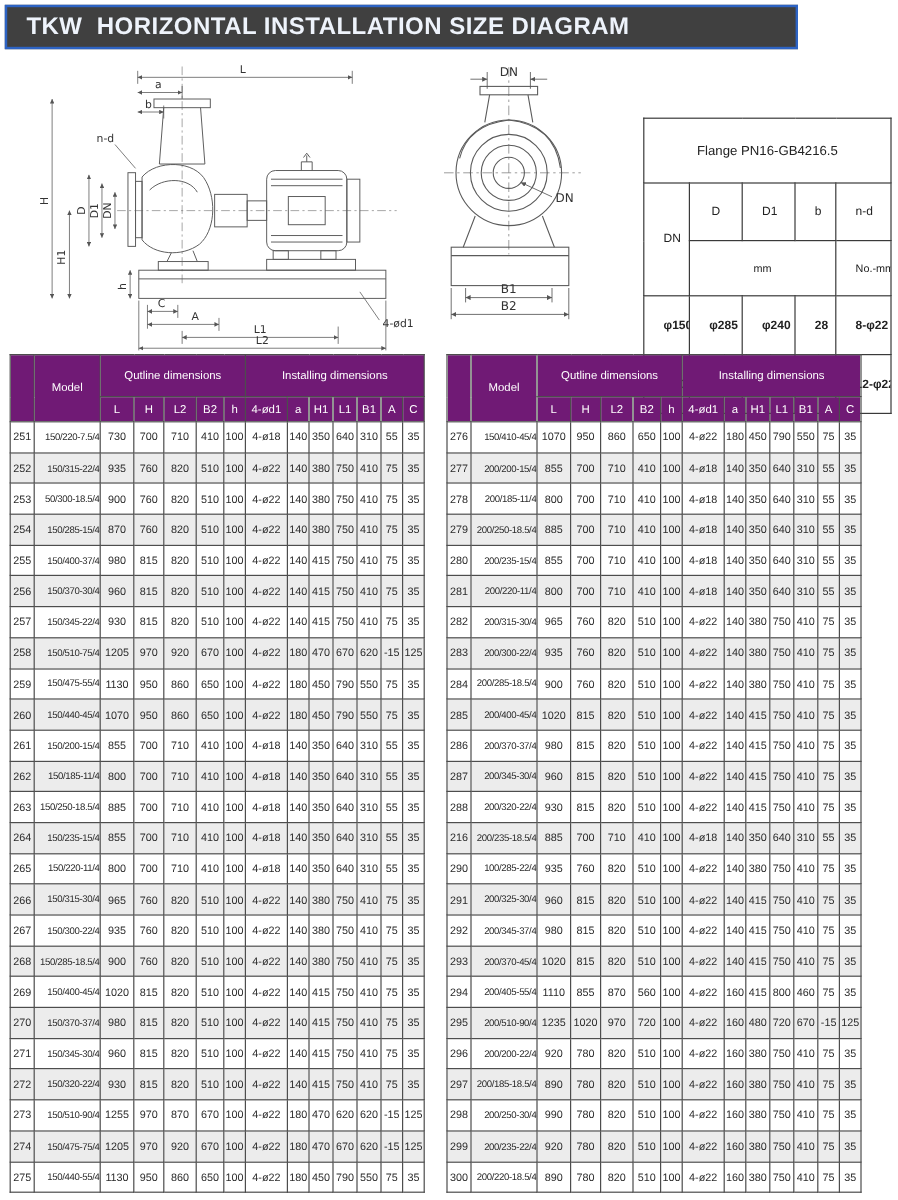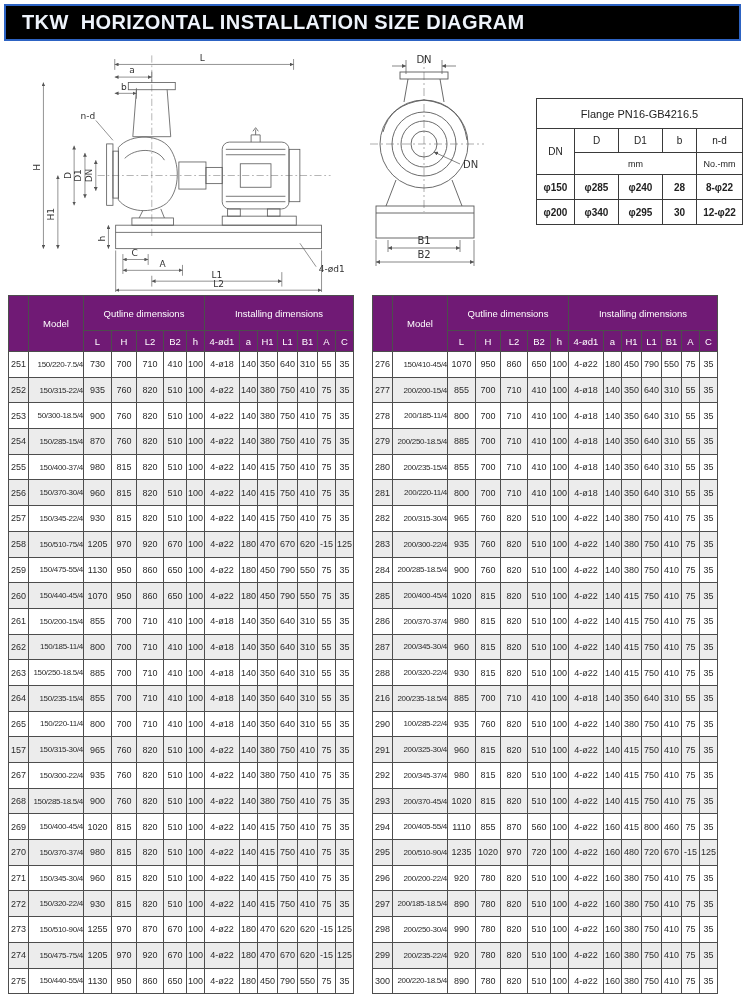--- a/index.html
+++ b/index.html
@@ -1,36 +1,36 @@
 <!DOCTYPE html>
 <html><head>
 <meta charset="utf-8">
 <style>
   html,body{margin:0;padding:0;background:#fff;}
   body{width:748px;height:1000px;position:relative;font-family:"Liberation Sans","DejaVu Sans",sans-serif;color:#222;}
   .page{position:absolute;inset:0;background:#fff;overflow:hidden;}
 
   
-  .banner{position:absolute;left:4px;top:4px;width:737px;height:37px;background:#000000;
+  .banner{position:absolute;left:4px;top:4px;width:661px;height:37px;background:#404040;
           border:2px solid #2d63c3;box-sizing:border-box;display:flex;align-items:center;}
   .banner h1{margin:0;padding-left:16px;font-size:20px;font-weight:bold;color:#eef3fb;
              letter-spacing:.4px;white-space:pre;}
 
   
   .diagram{position:absolute;}
   .diagram svg{overflow:visible;display:block;}
   .dwg{stroke:#5a5a5a;stroke-width:.9;fill:none;}
   .dim{stroke:#555;stroke-width:.7;fill:none;}
   .cl{stroke:#777;stroke-width:.6;fill:none;stroke-dasharray:8 3 2 3;}
   svg text{fill:#333;font-size:10px;font-family:"DejaVu Sans",sans-serif;}
 
   
   .flange{position:absolute;left:536px;top:98px;width:206px;border-collapse:collapse;
           table-layout:fixed;font-size:10px;color:#222;}
-  .flange th,.flange td{border:1px solid #3a3a3a;text-align:center;padding:4px;font-weight:normal;
+  .flange th,.flange td{border:1px solid #3a3a3a;text-align:center;padding:16px;font-weight:normal;
           white-space:nowrap;overflow:hidden;}
   .flange .t-title{height:21px;font-size:11px;}
   .flange .hrow th{height:15px;}
   .flange .urow th{height:13px;font-size:9px;}
   .flange tbody td{height:16px;font-weight:bold;}
 
   
   .spec{position:absolute;top:295px;width:345px;border-collapse:collapse;table-layout:fixed;
         font-size:9px;color:#2b2b2b;}
   .spec.left{left:8px;} .spec.right{left:372px;}
@@ -498,21 +498,21 @@
           <td>100</td>
           <td>4-ø18</td>
           <td>140</td>
           <td>350</td>
           <td>640</td>
           <td>310</td>
           <td>55</td>
           <td>35</td>
         </tr>
         <tr>
-          <td>157</td>
+          <td>266</td>
           <td>150/315-30/4</td>
           <td>965</td>
           <td>760</td>
           <td>820</td>
           <td>510</td>
           <td>100</td>
           <td>4-ø22</td>
           <td>140</td>
           <td>380</td>
           <td>750</td>

